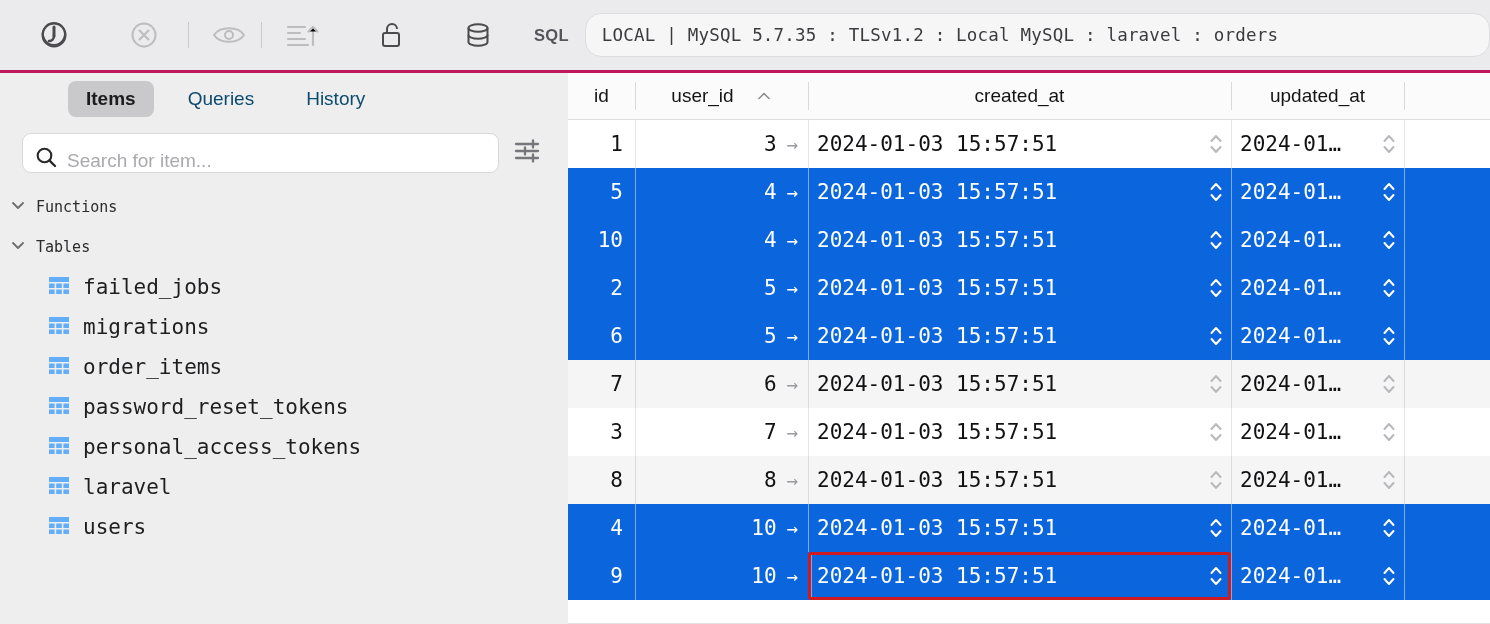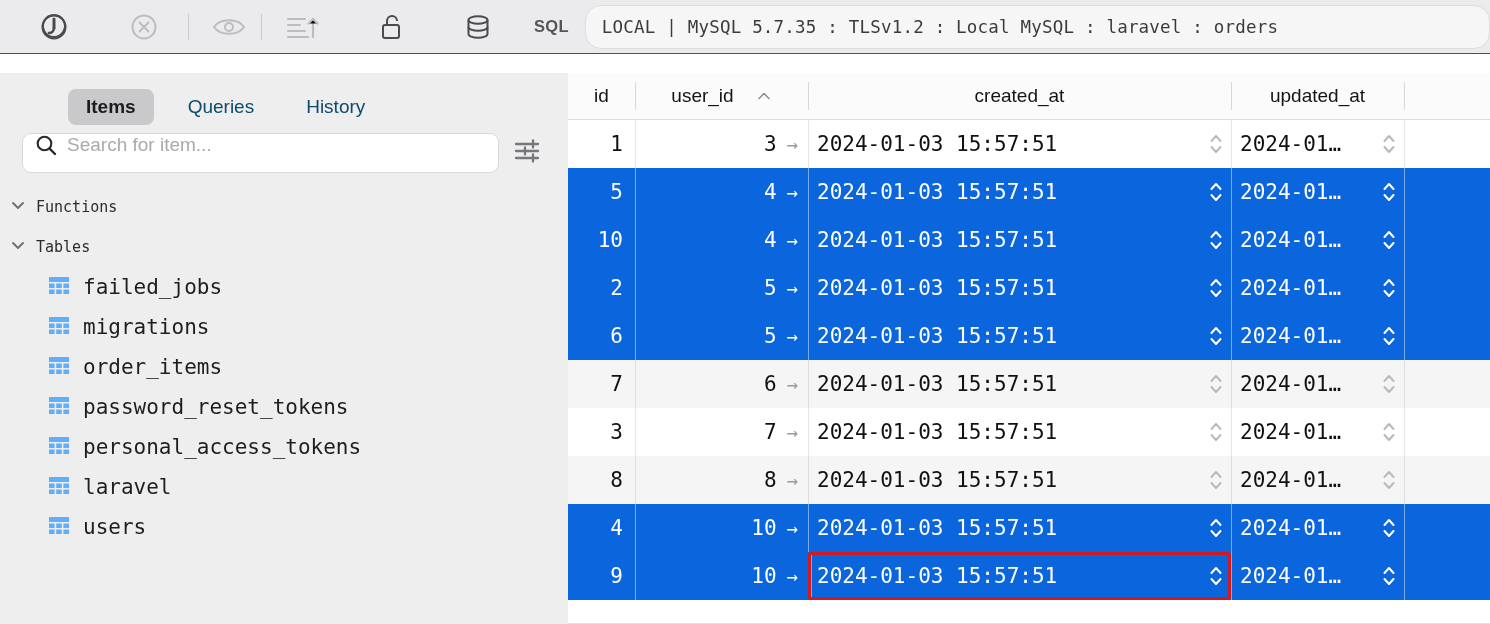--- a/index.html
+++ b/index.html
@@ -6,23 +6,23 @@
   html, body {
     width: 1490px; height: 624px;
     font-family: "Liberation Sans", sans-serif;
     background: #ffffff;
     overflow: hidden;
   }
   #app { position: relative; width: 1490px; height: 624px; }
 
   
   .toolbar {
-    position: absolute; left: 0; top: 0; width: 1490px; height: 54px;
+    position: absolute; left: 0; top: 0; width: 1490px; height: 73px;
     background: #ebeaed;
-    border-bottom: 1px solid #be185d;
+    border-bottom: 3px solid #be185d;
     display: flex; align-items: center; text-align: right;
   }
   .tb-btn {
     width: 52px; height: 46px;
     display: flex; align-items: center; justify-content: center;
     cursor: default;
   }
   .tb-divider { width: 1px; height: 26px; background: #c9c8cc; margin: 0 10px; }
   .tb-sql {
     font-size: 16.5px; font-weight: bold; color: #55545a;
@@ -36,34 +36,34 @@
     font-size: 17.5px; color: #3b3b3f; letter-spacing: 0.2px;
     white-space: nowrap; overflow: hidden;
   }
 
   
   .sidebar {
     position: absolute; left: 0; top: 73px; width: 568px; height: 551px;
     background: #eeeeee; overflow: hidden;
   }
   .tabs {
-    height: 52px; display: flex; align-items: flex-end; padding-left: 68px; gap: 0;
+    height: 52px; display: flex; align-items: center; padding-left: 68px; gap: 0;
   }
   .tab {
     font-size: 19px; color: #0c4a6e; padding: 7px 18px; border-radius: 8px;
     cursor: default; white-space: nowrap;
   }
   .tab.active { background: #c9c8ca; color: #1c1c1e; font-weight: bold; }
   .tab + .tab { margin-left: 16px; }
 
   .searchrow { height: 56px; display: flex; align-items: center; padding: 0 0 0 22px; }
   .searchbox {
     width: 477px; height: 40px; background: #ffffff;
     border: 1px solid #d9d8dc; border-radius: 9px;
-    display: flex; align-items: flex-start; padding: 0 12px; gap: 10px;
+    display: flex; align-items: flex-end; padding: 0 12px; gap: 10px;
   }
   .search-input-text { font-size: 19px; color: #aaa9ad; }
   .filter-icon-wrap { width: 56px; display: flex; align-items: center; justify-content: center; }
 
   .tree { padding-top: 6px; }
   .tree-group {
     height: 40px; display: flex; align-items: center; padding-left: 8px; gap: 8px;
   }
   .tree-group .label {
     font-family: "DejaVu Sans Mono", monospace;

